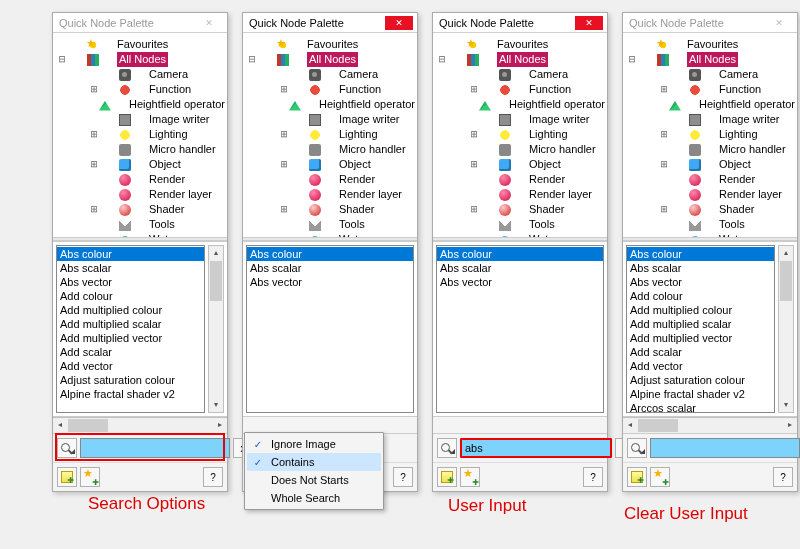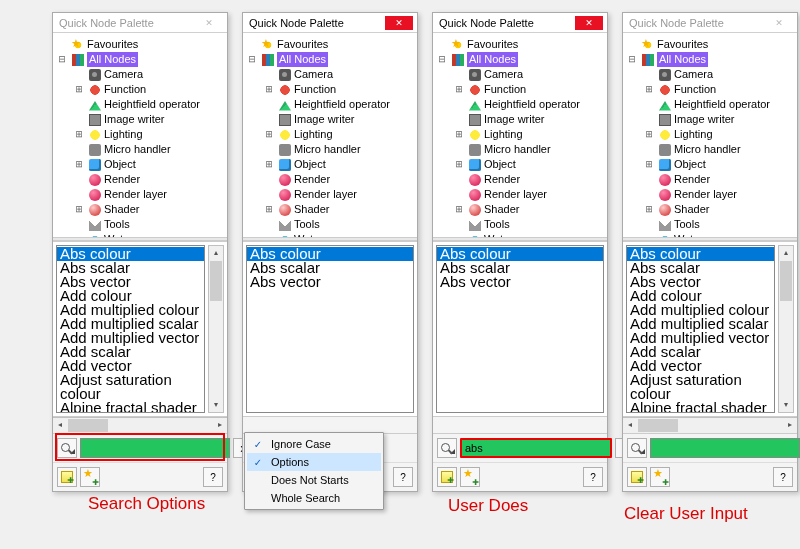--- a/index.html
+++ b/index.html
@@ -43,24 +43,24 @@
   .closebtn.red { background: #e81123; color: #fff; }
   .closebtn.dim { color: #bbb; }
   .tree {
     padding: 4px 2px 4px 2px;
     background: #fff;
     font-size: 11px;
     line-height: 15px;
     height: 204px;
     overflow: hidden;
   }
-  .tnode { display: flex; align-items: center; gap: 3px; white-space: nowrap; }
+  .tnode { display: flex; align-items: center; gap: 18px; white-space: nowrap; }
   .ind { display: inline-block; width: 14px; text-align: center; color: #666; font-size: 9px; }
   .ind.blank { color: transparent; }
-  .sel { background: #8b5cf6; color: #fff; padding: 0 2px; }
+  .sel { background: #be185d; color: #fff; padding: 0 2px; }
   .ic { width: 12px; height: 12px; display: inline-block; flex-shrink: 0; }
   .ic-star { background: radial-gradient(circle, #ffcc00 40%, transparent 42%); position:relative;}
   .ic-star::after{content:"★";color:#f5b400;font-size:11px;position:absolute;left:-1px;top:-3px;}
   .ic-books { background: linear-gradient(90deg,#c0392b 33%,#2980b9 33% 66%,#27ae60 66%); }
   .ic-camera { background: #555; border-radius: 2px; position:relative;}
   .ic-camera::after{content:"";position:absolute;width:5px;height:5px;border-radius:50%;background:#999;left:3px;top:3px;}
   .ic-fn { background: radial-gradient(circle,#e74c3c 55%, transparent 57%); }
   .ic-hf { background: linear-gradient(135deg,#27ae60 50%,#2ecc71 50%); clip-path: polygon(0 100%,50% 20%,100% 100%);}
   .ic-img { background: #8e8e8e; border:1px solid #555;}
   .ic-light { background: radial-gradient(circle,#ffeb3b 55%,transparent 57%); position:relative;}
@@ -75,21 +75,21 @@
   .listwrap {
     position: relative;
     height: 176px;
     border-top: 1px solid #ccc;
     border-bottom: 1px solid #ccc;
     display: flex;
   }
   .list {
     flex: 1;
     background: #fff;
-    font-size: 15px;
+    font-size: 11px;
     line-height: 14px;
     padding: 1px 0;
     overflow: hidden;
     border: 1px solid #888;
     margin: 3px;
   }
   .list .item { padding: 0 3px; }
   .list .item.sel { background: #0078d7; color: #fff; }
   .vscroll {
     width: 16px; background: #f0f0f0; margin:3px 3px 3px 0;
@@ -120,21 +120,21 @@
     border: 1px solid #b0b0b0;
     background: #f8f8f8;
     display: flex; align-items: center; justify-content: center;
     font-size: 10px;
     padding: 0 3px;
     cursor: pointer;
   }
   .searchinput {
     flex: 1; height: 20px;
     border: 1px solid #888;
-    background: #22c55e;
+    background: #7dd3fc;
     padding: 0 3px;
     font-size: 11px;
   }
   .bottombar {
     padding: 4px;
     background: #f4f4f4;
     display: flex; align-items: center; gap: 3px;
     border-top:1px solid #ddd;
   }
   .bottombar .spacer { flex: 1; }
@@ -650,20 +650,21 @@
         <div class="item">Abs scalar</div>
         <div class="item">Abs vector</div>
         <div class="item">Add colour</div>
         <div class="item">Add multiplied colour</div>
         <div class="item">Add multiplied scalar</div>
         <div class="item">Add multiplied vector</div>
         <div class="item">Add scalar</div>
         <div class="item">Add vector</div>
         <div class="item">Adjust saturation colour</div>
         <div class="item">Alpine fractal shader v2</div>
+        <div class="item">Arccos scalar</div>
 
       </div>
       <div class="vscroll">
         <div class="arr">▴</div>
         <div class="thumb"></div>
         <div class="track"></div>
         <div class="arr">▾</div>
       </div>
     </div>
     <div class="hscroll">
@@ -690,31 +691,31 @@
       <div class="spacer"></div>
       <div class="btn">?</div>
     </div>
   </div>
 
 </div>
 
 <div class="menu redbox" id="options-menu" style="left:244px; top:432px; width:140px;">
 <div class="mitem">
       <span class="check">✓</span>
-      <span>Ignore Case</span>
+      <span>Ignore Image</span>
     </div>
     <div class="mitem hl">
       <span class="check">✓</span>
-      <span>Options</span>
+      <span>Contains</span>
     </div>
     <div class="mitem">
       <span class="check"></span>
       <span>Does Not Starts</span>
     </div>
     <div class="mitem">
       <span class="check"></span>
       <span>Whole Search</span>
     </div>
   </div>
 
 <div class="annot" style="left:88px; top:494px;">Search Options</div>
-<div class="annot" style="left:448px; top:496px;">User Does</div>
+<div class="annot" style="left:448px; top:496px;">User Input</div>
 <div class="annot" style="left:624px; top:496px;margin-top:8px;">Clear User Input</div>
 
 </body></html>

